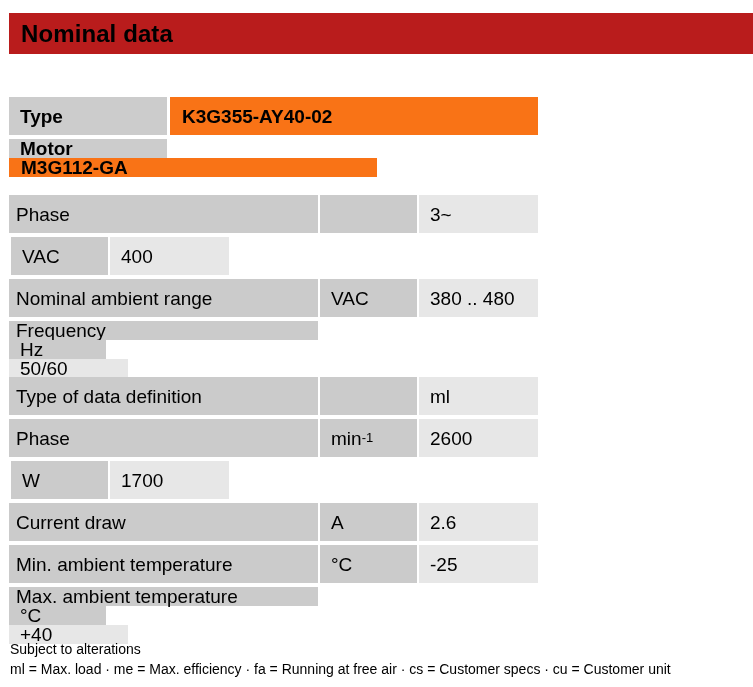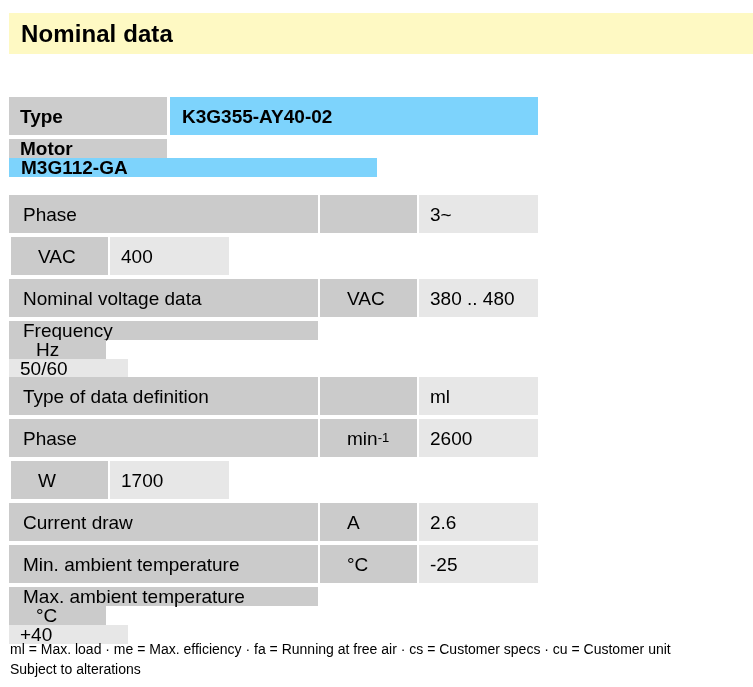--- a/index.html
+++ b/index.html
@@ -16,21 +16,21 @@
     overflow: hidden;
   }
 
   
   .section-header {
     position: absolute;
     left: 9px;
     top: 13px;
     right: 0;
     height: 41px;
-    background: #fef9c3;
+    background: #b91c1c;
     display: flex;
     align-items: center;
   }
   .section-header .title {
     font-size: 24px;
     font-weight: bold;
     letter-spacing: 0.1px;
     padding-left: 12px;
     line-height: 1;
   }
@@ -65,36 +65,36 @@
   .row-ident .c-label {
     width: 158px;
     background: #cccccc;
     font-weight: bold;
     padding-left: 11px;
     text-align: center;
   }
   .row-ident .c-gap { width: 3px; }
   .row-ident .c-value {
     width: 368px;
-    background: #7dd3fc;
+    background: #f97316;
     font-weight: bold;
     padding-left: 12px;
   }
 
   
   .row-data .c-label {
     width: 309px;
     background: #cbcbcb;
-    padding-left: 14px;
+    padding-left: 7px;
   }
   .row-data .c-gap { width: 2px; }
   .row-data .c-unit {
     width: 97px;
     background: #cbcbcb;
-    padding-left: 27px;
+    padding-left: 11px;
   }
   .row-data .c-value {
     width: 119px;
     background: #e7e7e7;
     padding-left: 11px;
   }
 
   .sup {
     font-size: 13px;
     vertical-align: super;
@@ -142,21 +142,21 @@
       <div class="cell c-gap"></div>
       <div class="cell c-value">3~</div>
     </div>
     <div class="row row-data">
       <div class="cell c-gap"></div>
       <div class="cell c-unit">VAC</div>
       <div class="cell c-gap"></div>
       <div class="cell c-value">400</div>
     </div>
     <div class="row row-data">
-      <div class="cell c-label">Nominal voltage data</div>
+      <div class="cell c-label">Nominal ambient range</div>
       <div class="cell c-gap"></div>
       <div class="cell c-unit">VAC</div>
       <div class="cell c-gap"></div>
       <div class="cell c-value">380 .. 480</div>
     </div>
     <div class="row row-data">
       <div class="cell c-label">Frequency</div>
       <div class="cell c-gap"></div>
       <div class="cell c-unit">Hz</div>
       <div class="cell c-gap"></div>
@@ -222,15 +222,15 @@
           <span class="sup"></span>
         </div>
       <div class="cell c-gap"></div>
       <div class="cell c-value">+40</div>
     </div>
   </div>
 
 </div>
 
 <div class="footnotes">
+  <div>Subject to alterations</div>
   <div>ml = Max. load · me = Max. efficiency · fa = Running at free air · cs = Customer specs · cu = Customer unit</div>
-  <div>Subject to alterations</div>
 </div>
 
 </body></html>

